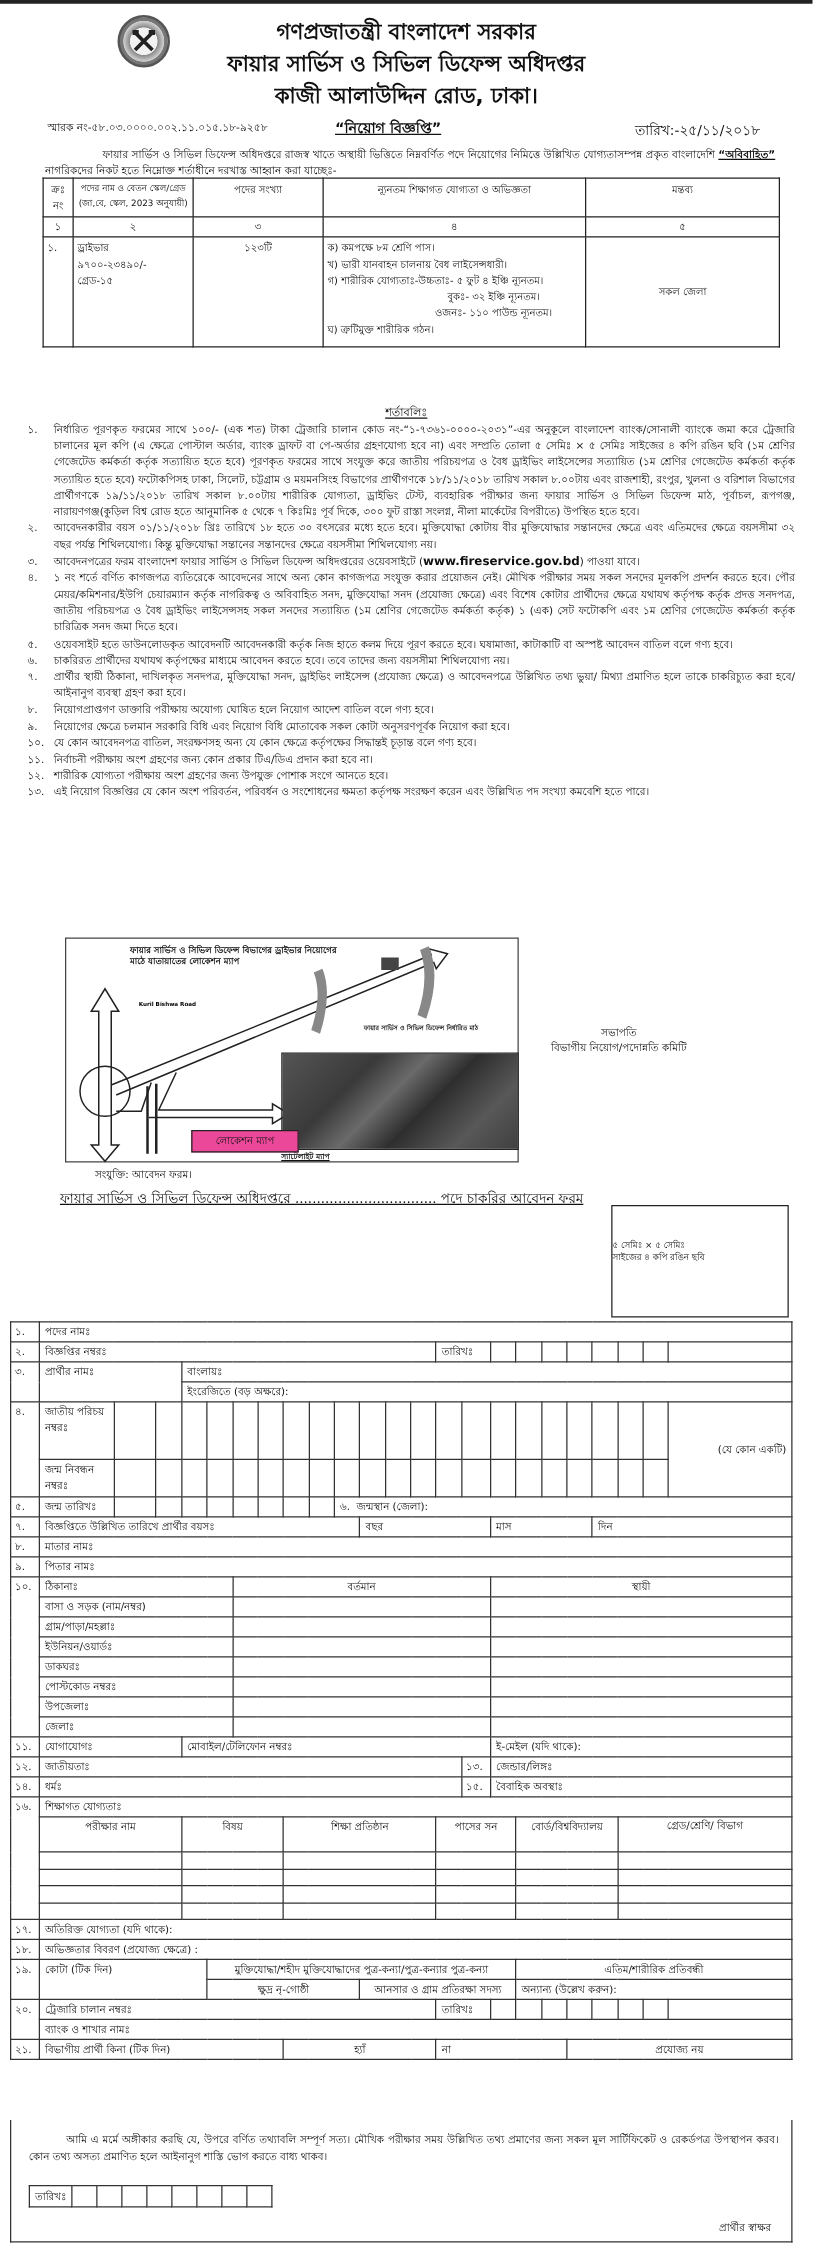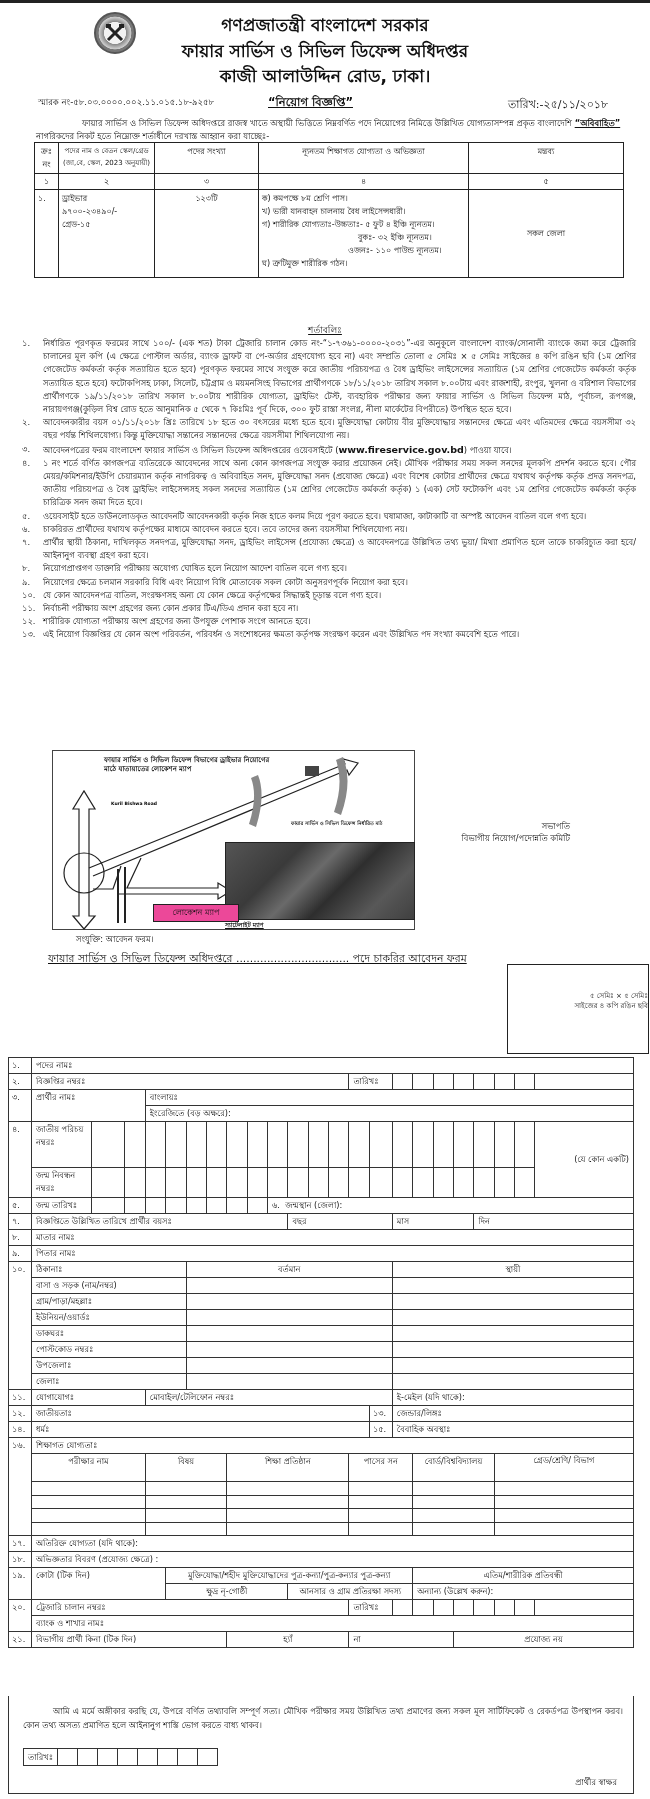--- a/index.html
+++ b/index.html
@@ -29,24 +29,24 @@
   .term { display: flex; }
   .term .n { width: 27px; flex-shrink: 0; padding-left: 6px; }
   .term .t { flex: 1; text-align: justify; }
   .term .t .web { font-family: "DejaVu Sans", sans-serif; font-weight: bold; font-size: 9.5px; }
   .mapbox { position: absolute; left: 52px; top: 750px; width: 363px; height: 180px; border: 1px solid #444; background: #fff; }
   .map-title { position: absolute; left: 34px; top: 5px; font-size: 6.8px; font-weight: bold; line-height: 9px; margin-left: 17px; }
   .map-label { position: absolute; left: 100px; top: 153px; width: 86px; height: 18px; border: 1px solid #222; background: #ec4899; font-size: 8px; text-align: center; line-height: 16px; }
   .sat { position: absolute; left: 172px; top: 91px; width: 190px; height: 78px; background: linear-gradient(135deg, #555 0%, #3a3a3a 30%, #6a6a6a 45%, #2e2e2e 60%, #585858 80%, #404040 100%); border: 1px solid #222; }
   .sat-label { position: absolute; left: 172px; top: 169px; font-size: 6px; text-decoration: underline; font-weight: bold; }
   .sat-callout { position: absolute; left: 238px; top: 69px; font-size: 5px; line-height: 6px; font-weight: bold; }
-  .chair { position: absolute; left: 420px; top: 820px; width: 150px; text-align: right; font-size: 8.3px; line-height: 12px; }
+  .chair { position: absolute; left: 420px; top: 820px; width: 150px; text-align: center; font-size: 8.3px; line-height: 12px; }
   .attachment { position: absolute; left: 76px; top: 933px; font-size: 8.3px; }
   .form-title { position: absolute; left: 48px; top: 950px; font-size: 10.8px; text-decoration: underline; text-align: center; }
-  .photo-box { position: absolute; left: 507px; top: 964px; width: 142px; height: 90px; border: 1px solid #222; font-size: 7px; text-align: right; padding-top: 26px; line-height: 10px; }
+  .photo-box { position: absolute; left: 489px; top: 964px; width: 142px; height: 90px; border: 1px solid #222; font-size: 7px; text-align: left; padding-top: 26px; line-height: 10px; }
   .form-table { position: absolute; left: 8px; top: 1057px; width: 626px; font-size: 8.2px; }
   .form-table td { border: 1px solid #333; padding: 1px 4px; height: 13.5px; vertical-align: top; }
   .form-table td.sn { width: 23px; padding-left: 3px; }
   .form-table td.ctr { text-align: center; }
   .form-table td.box { width: 15px; padding: 0; }
   .declaration-box { position: absolute; left: 8px; top: 1696px; width: 626px; height: 98px; border: 1px solid #333; border-top: none; }
   .decl-text { position: absolute; left: 14px; top: 8px; width: 600px; font-size: 8.3px; line-height: 14px; text-indent: 30px; text-align: justify; }
   .decl-date { position: absolute; left: 14px; top: 52px; border-collapse: collapse; font-size: 8.2px; }
   .decl-date td { border: 1px solid #333; height: 17px; padding: 0 4px; min-width: 20px; }
   .decl-date td.cell { width: 20px; }

